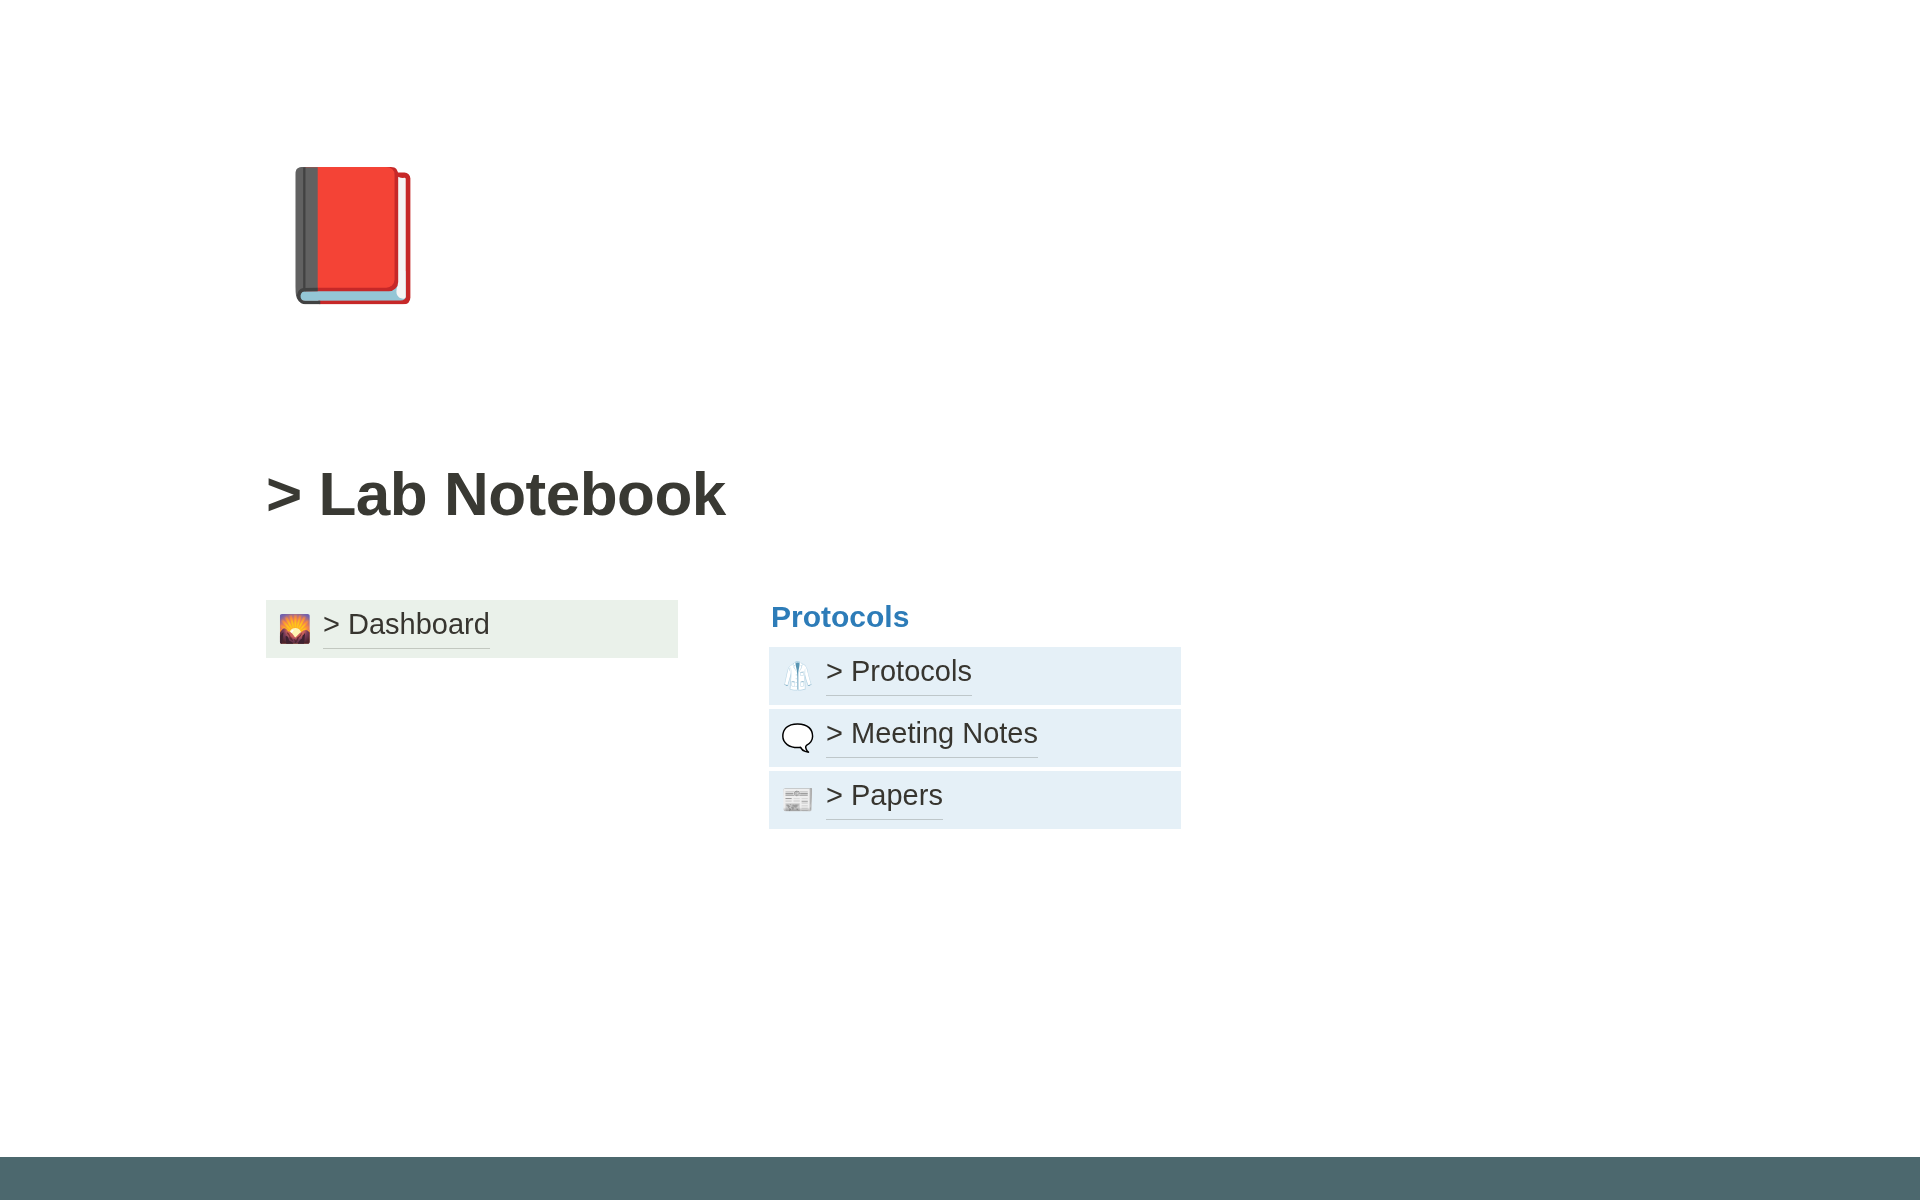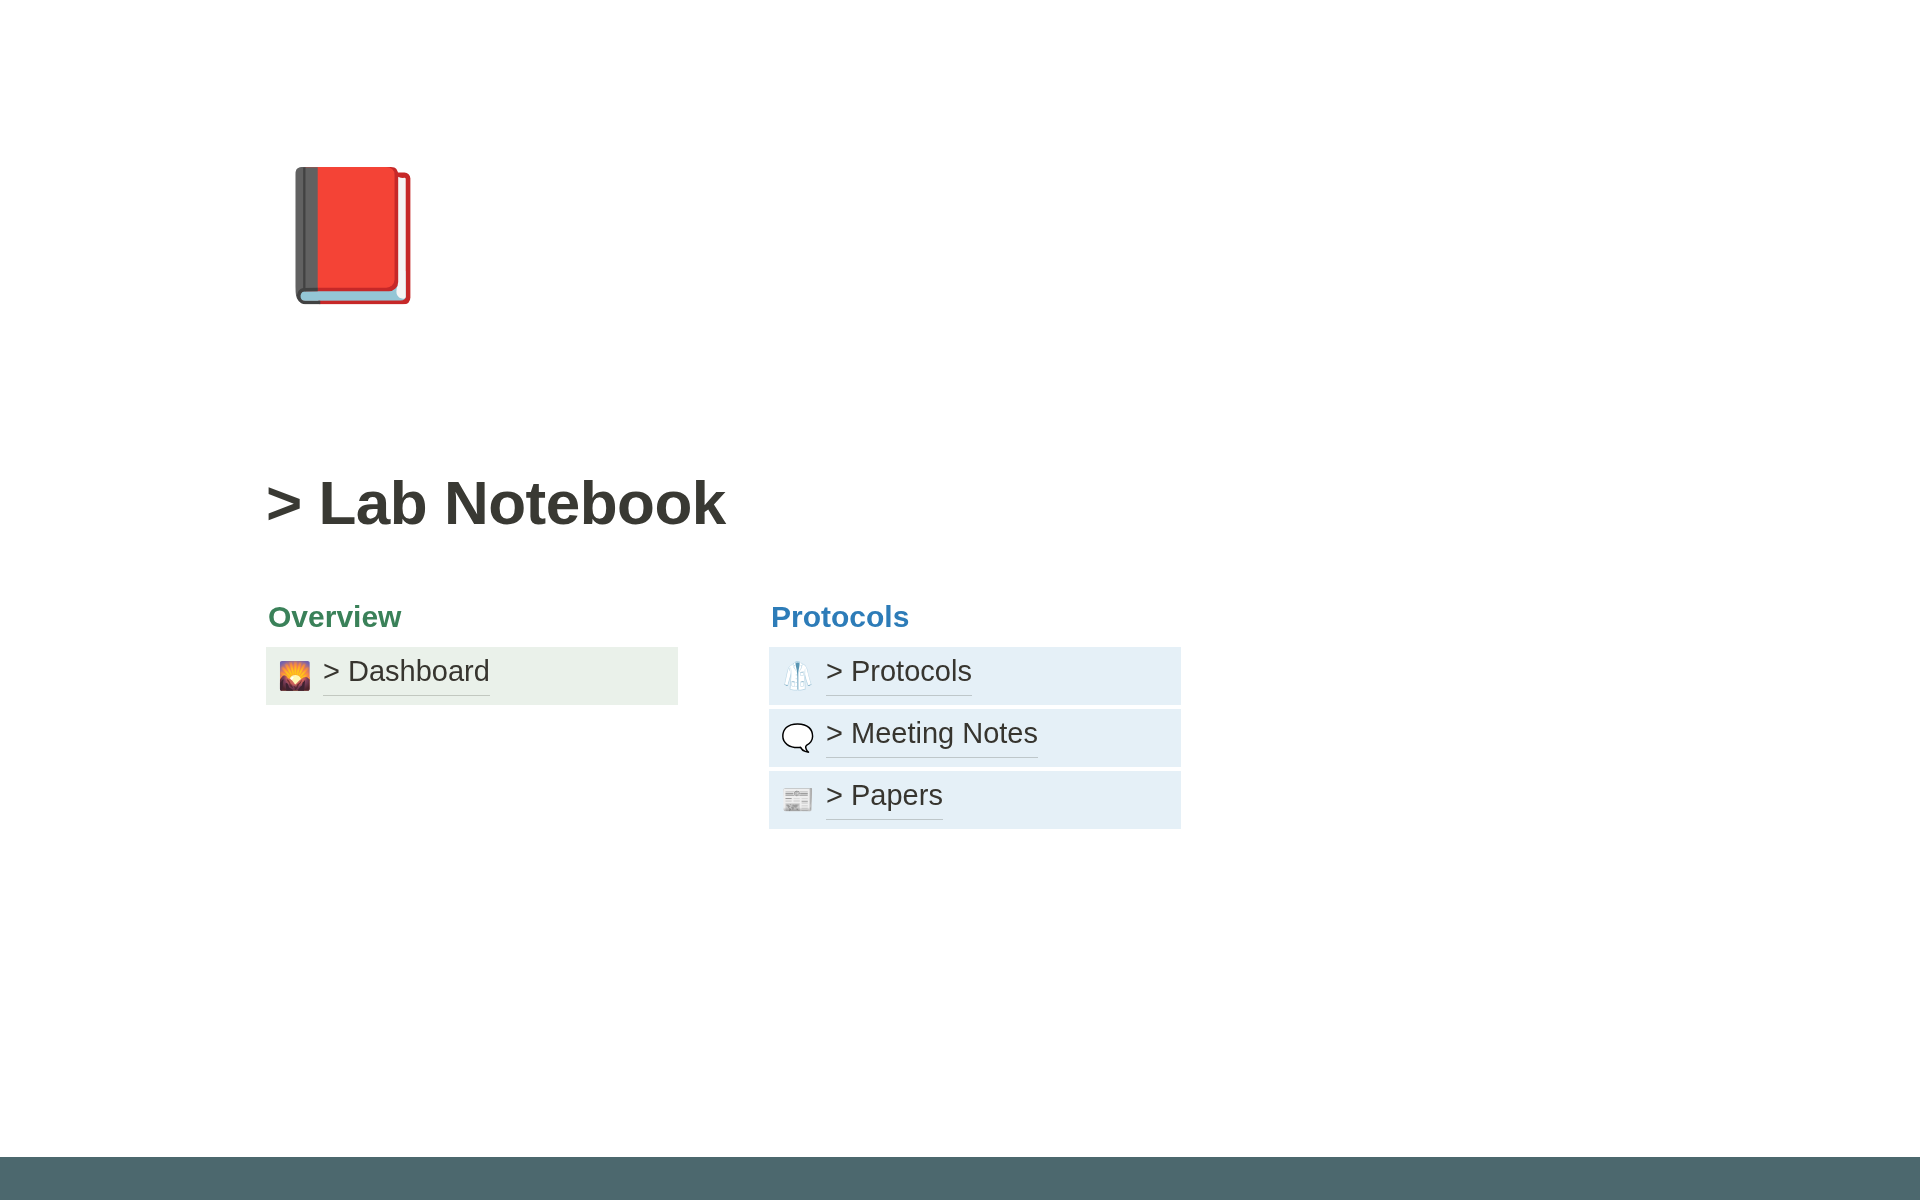--- a/index.html
+++ b/index.html
@@ -26,21 +26,21 @@
     top: 170px;
     font-size: 130px;
     line-height: 1;
     user-select: none;
   }
 
   
   .page-title {
     position: absolute;
     left: 266px;
-    top: 425px;
+    top: 416px;
     font-size: 62px;
     font-weight: bold;
     color: #393933;
     letter-spacing: -0.5px;
     white-space: nowrap;
   }
 
   
   .columns {
     position: absolute;
@@ -118,21 +118,20 @@
 
 <div id="page">
 
   <div class="hero-emoji">📕</div>
 
   <h1 class="page-title" style="color: rgb(57, 57, 51);">&gt; Lab Notebook</h1>
 
   <div class="columns">
 
     <div class="column col-overview">
-      <div class="column-header" style="color: rgb(58, 129, 89);">Overview</div>
       <div class="link-list">
         <div class="link-row" style="background: rgb(234, 241, 234);">
           <span class="row-emoji">🌄</span>
           <span class="row-label">&gt; Dashboard</span>
         </div>
       </div>
     </div>
 
 
     <div class="column col-aux">

